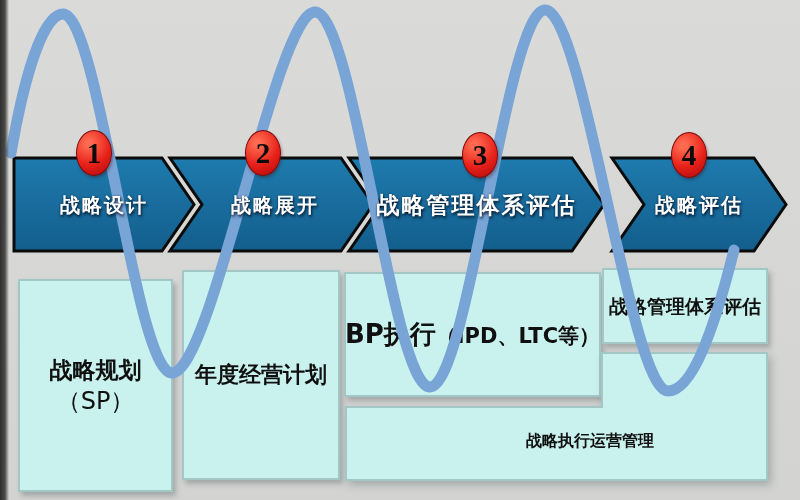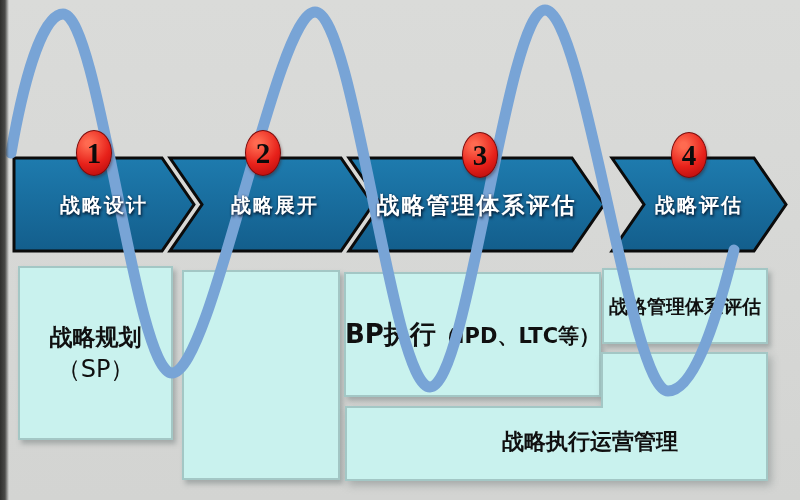--- a/index.html
+++ b/index.html
@@ -15,36 +15,36 @@
   .layer{position:absolute;left:0;top:0;width:800px;height:500px;}.z2{z-index:2}.z3{z-index:3}.z5{z-index:5}
 
   
   .cbox{
     position:absolute;box-sizing:border-box;z-index:2;
     background:#c9f2ee;border:2px solid #a3c7c5;
     box-shadow:3px 4px 5px rgba(105,115,115,.45);
     display:flex;flex-direction:column;align-items:center;justify-content:center;
     color:#101010;text-align:center;
   }
-  #box-sp{left:18px;top:266px;width:155px;height:174px;}
+  #box-sp{left:18px;top:279px;width:155px;height:213px;}
   #box-bp{left:182px;top:270px;width:158px;height:210px;}
   #box-bpexec{left:344px;top:272px;width:257px;height:125px;}
   #box-eval{left:602px;top:268px;width:166px;height:76px;}
   .cbox-title{font-size:23px;font-weight:bold;line-height:1.4;}
   .cbox-sub{font-size:24px;font-weight:normal;line-height:1.3;}
   #box-bp .cbox-title{font-size:22px;}
   #box-eval .cbox-title{font-size:19px;}
   .bpexec-line{font-size:21px;font-weight:bold;white-space:nowrap;}
   .bpexec-line b{font-size:26px;margin-top:16px;}
   #box-exec-ops-svg{left:345px;top:352px;width:424px;height:130px;
     filter:drop-shadow(3px 4px 4px rgba(105,115,115,.45));}
   #box-exec-ops-label{
     position:absolute;left:345px;top:403px;width:422px;height:77px;z-index:6;
     display:flex;align-items:center;justify-content:center;padding-left:68px;
-    box-sizing:border-box;font-size:22px;font-weight:bold;color:#101010;
+    box-sizing:border-box;font-size:16px;font-weight:bold;color:#101010;
   }
 
   
   .arrow-label{
     position:absolute;top:158px;height:94px;z-index:6;
     display:flex;align-items:center;justify-content:center;
     color:#fff;font-weight:bold;font-size:20px;letter-spacing:2px;white-space:nowrap;
     text-shadow:1px 2px 3px rgba(0,15,35,.85),0 0 2px rgba(0,25,55,.6);
   }
   #lbl-1{left:14px;width:180px;}
@@ -73,20 +73,21 @@
 <body>
 
 <div class="stage">
 
   <div class="cbox" id="box-sp">
     <div class="cbox-title">战略规划</div>
     <div class="cbox-sub">（SP）</div>
   </div>
 
   <div class="cbox" id="box-bp">
+    <div class="cbox-title">年度经营计划</div>
   </div>
 
   <div class="cbox" id="box-bpexec">
     <div class="bpexec-line"><b>BP执行</b><span>（IPD、LTC等）</span></div>
   </div>
 
   <div class="cbox" id="box-eval">
     <div class="cbox-title">战略管理体系评估</div>
   </div>
 

